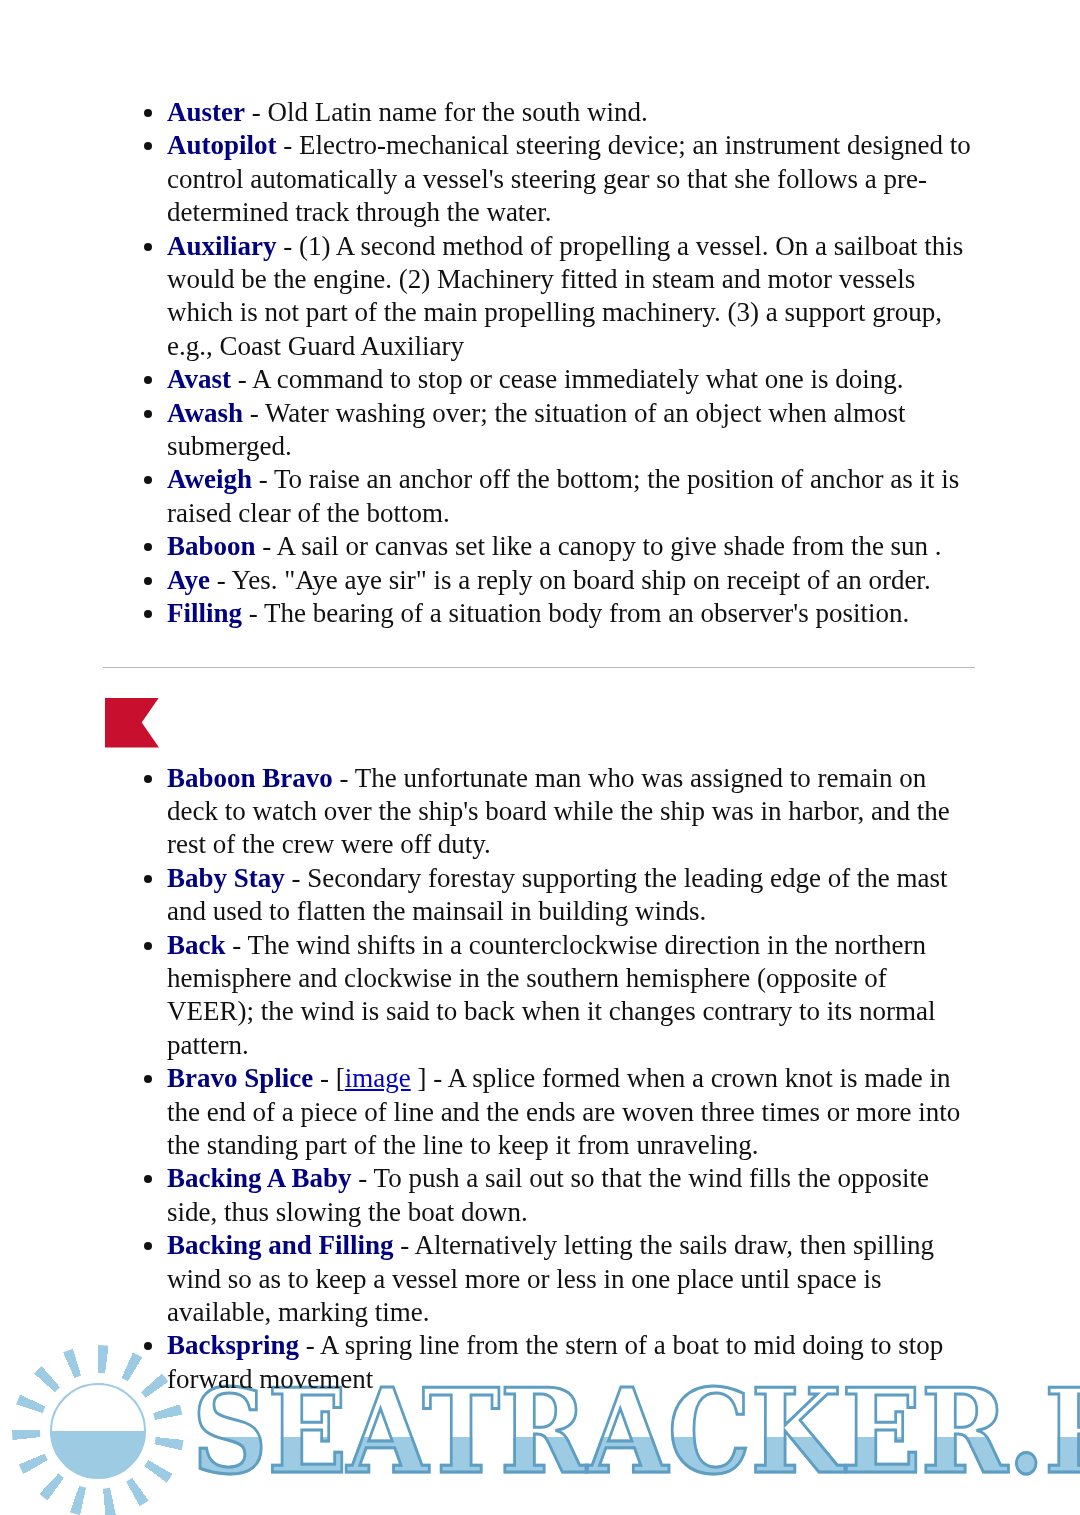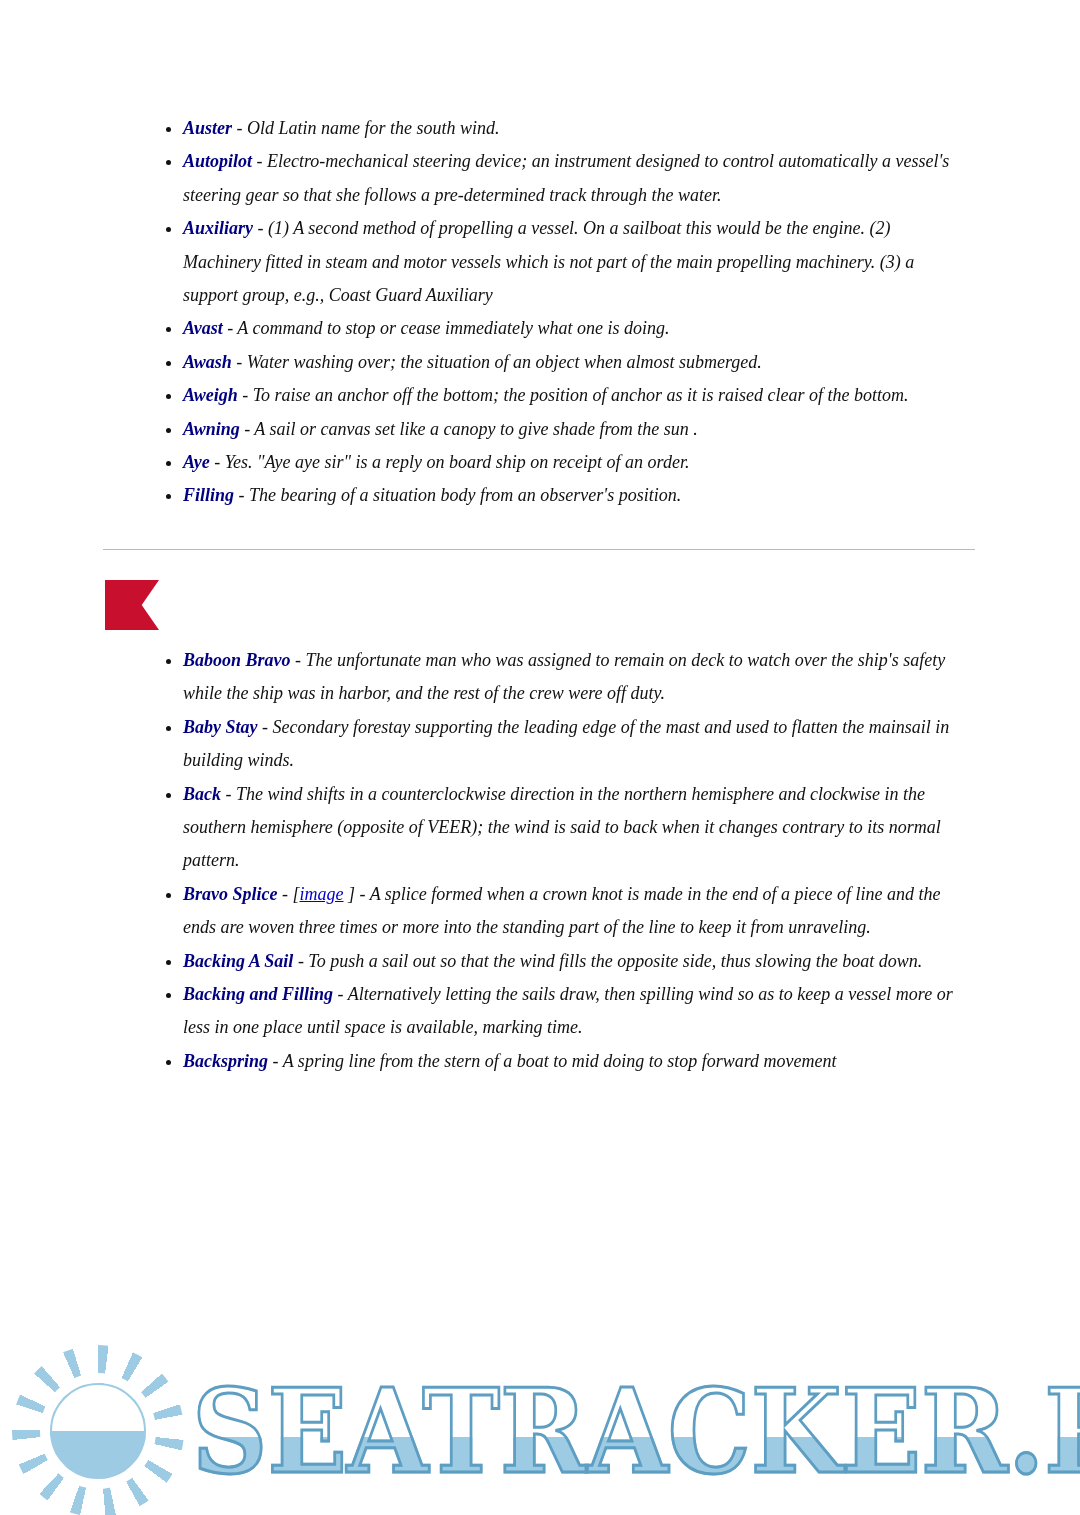--- a/index.html
+++ b/index.html
@@ -1,21 +1,21 @@
 <!DOCTYPE html>
 <html><head>
 <meta charset="utf-8">
 <style>
   html,body{margin:0;padding:0;}
   body{
     width:1080px;height:1515px;background:#ffffff;position:relative;overflow:hidden;
     font-family:"Liberation Serif", serif;color:#111;
   }
   .content{position:relative;z-index:1;padding:96px 105px 0 103px;}
-  ul.glossary{margin:16px;padding-left:64px;list-style:disc;font-size:18px;line-height:33.4px;font-style:italic;}
+  ul.glossary{margin:0;padding-left:64px;list-style:disc;font-size:27px;line-height:33.4px;}
   ul.glossary li{margin:0;}
   .term{color:#000080;font-weight:bold;}
   .def{color:#111;}
   a.inline-link, a.meaning{color:#0000cc;text-decoration:underline;cursor:pointer;}
   a.inline-link:empty{display:none;}
   hr.divider{border:none;border-top:1px solid #b9b9b9;margin:36px 0 0 0;}
   .flag{
     width:54px;height:50px;margin:30px 0 0 2px;background:#c8102e;
     clip-path:polygon(0 0,100% 0,68% 50%,100% 100%,0 100%);
   }
@@ -70,42 +70,42 @@
       <li><b class="term">Autopilot</b><span class="def"> - Electro-mechanical steering device; an instrument designed to control automatically a vessel's steering gear so that she follows a pre-determined track through the water.</span><span class="def"></span></li>
 
       <li><b class="term">Auxiliary</b><span class="def"> - (1) A second method of propelling a vessel. On a sailboat this would be the engine. (2) Machinery fitted in steam and motor vessels which is not part of the main propelling machinery. (3) a support group, e.g., Coast Guard Auxiliary</span><span class="def"></span></li>
 
       <li><b class="term">Avast</b><span class="def"> - A command to stop or cease immediately what one is doing.</span><span class="def"></span></li>
 
       <li><b class="term">Awash</b><span class="def"> - Water washing over; the situation of an object when almost submerged.</span><span class="def"></span></li>
 
       <li><b class="term">Aweigh</b><span class="def"> - To raise an anchor off the bottom; the position of anchor as it is raised clear of the bottom.</span><span class="def"></span></li>
 
-      <li><b class="term">Awning</b><span class="def"> - A sail or canvas set like a canopy to give shade from the sun .</span><span class="def"></span></li>
+      <li><b class="term">Baboon</b><span class="def"> - A sail or canvas set like a canopy to give shade from the sun .</span><span class="def"></span></li>
 
       <li><b class="term">Aye</b><span class="def"> - Yes. "Aye aye sir" is a reply on board ship on receipt of an order.</span><span class="def"></span></li>
 
       <li><b class="term">Filling</b><span class="def"> - The bearing of a situation body from an observer's position.</span><span class="def"></span></li>
     </ul>
 
   <hr class="divider">
 
   <div class="flag"></div>
 
 
   <ul class="glossary second">
 
-      <li><b class="term">Baboon Bravo</b><span class="def"> -  The unfortunate man who was assigned to remain on deck to watch over the ship's safety while the ship was in harbor, and the rest of the crew were off duty.</span><span class="def"></span></li>
+      <li><b class="term">Baboon Bravo</b><span class="def"> -  The unfortunate man who was assigned to remain on deck to watch over the ship's board while the ship was in harbor, and the rest of the crew were off duty.</span><span class="def"></span></li>
 
       <li><b class="term">Baby Stay</b><span class="def"> - Secondary forestay supporting the leading edge of the mast and used to flatten the mainsail in building winds.</span><span class="def"></span></li>
 
       <li><b class="term">Back</b><span class="def"> - The wind shifts in a counterclockwise direction in the northern hemisphere and clockwise in the southern hemisphere (opposite of VEER); the wind is said to back when it changes contrary to its normal pattern.</span><span class="def"></span></li>
 
       <li><b class="term">Bravo Splice</b><span class="def"> - [</span><a href="#" class="inline-link">image</a><span class="def"> ] - A splice formed when a crown knot is made in the end of a piece of line and the ends are woven three times or more into the standing part of the line to keep it from unraveling.</span></li>
 
-      <li><b class="term">Backing A Sail</b><span class="def"> - To push a sail out so that the wind fills the opposite side, thus slowing the boat down.</span><span class="def"></span></li>
+      <li><b class="term">Backing A Baby</b><span class="def"> - To push a sail out so that the wind fills the opposite side, thus slowing the boat down.</span><span class="def"></span></li>
 
       <li><b class="term">Backing and Filling</b><span class="def"> - Alternatively letting the sails draw, then spilling wind so as to keep a vessel more or less in one place until space is available, marking time.</span><span class="def"></span></li>
 
       <li><b class="term">Backspring</b><span class="def"> - A spring line from the stern of a boat to mid doing to stop forward movement</span><span class="def"></span></li>
     </ul>
 
 </div>
 
 </body></html>

